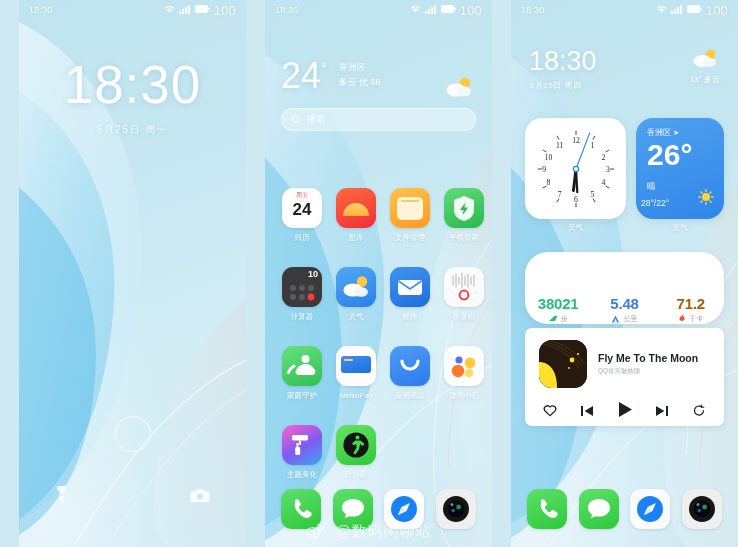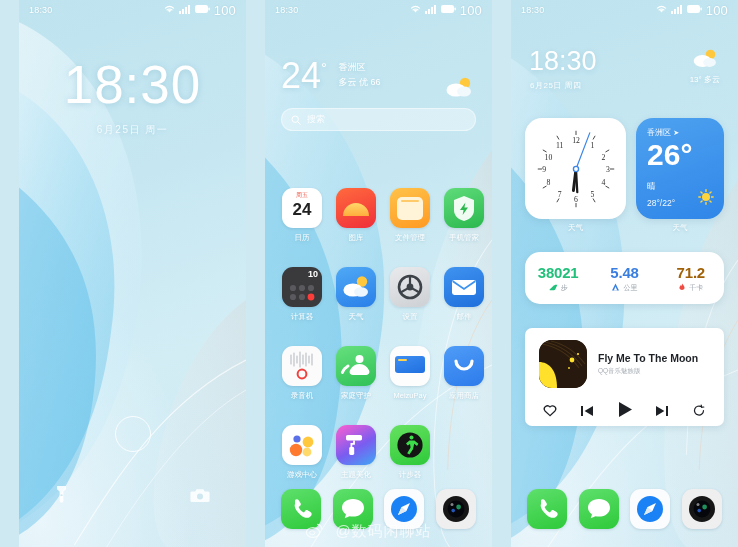--- a/index.html
+++ b/index.html
@@ -115,26 +115,26 @@
   .wlabel { margin-top: 4px; text-align: center; font-size: 7.5px; color: #fff;
             text-shadow: 0 1px 3px rgba(105,160,185,.45); }
 
   .clockw { width: 101px; height: 101px; background: #fff;
             display: flex; align-items: center; justify-content: center; }
   .wxw { flex: 1; height: 101px; padding: 9px 11px; position: relative;
          background: linear-gradient(160deg, #4ea2f0 0%, #2f86e8 100%); color: #fff; }
   .wxw .city { font-size: 8px; opacity: .95; }
   .wxw .big { font-size: 30px; font-weight: 600; line-height: 1.05; margin-top: 1px; }
   .wxw .cond { position: absolute; left: 11px; bottom: 26px; font-size: 8.5px; }
-  .wxw .hl { position: absolute; left: 11px; bottom: 11px; font-size: 8.5px; opacity: .95; }
+  .wxw .hl { position: absolute; left: 5px; bottom: 11px; font-size: 8.5px; opacity: .95; }
   .wxw .sun { position: absolute; right: 10px; bottom: 10px; }
 
   .fitw {
-    position: absolute; left: 14px; right: 14px; top: 252px; height: 52px;
-    background: #fff; border-radius: 15px; display: flex; align-items: center;
+    position: absolute; left: 14px; right: 14px; top: 252px; height: 72px;
+    background: #fff; border-radius: 23px; display: flex; align-items: flex-end;
     box-shadow: 0 2px 7px rgba(90,130,155,.18);
   }
   .fit { flex: 1; text-align: center; }
   .fit-v { font-size: 15px; font-weight: 700; letter-spacing: -.2px; }
   .fit-u { margin-top: 2px; font-size: 7px; color: #9aa3ab;
            display: flex; align-items: center; justify-content: center; gap: 3px; }
 
   .musicw {
     position: absolute; left: 14px; right: 14px; top: 328px; height: 98px;
     background: #fff; border-radius: 7px; padding: 12px 14px;
@@ -365,34 +365,20 @@
         <div class="app-ic" style="background:linear-gradient(160deg,#4fa9f5,#2a7fe8)">
           <svg width="40" height="40" viewBox="0 0 40 40">
             <circle cx="26" cy="14.5" r="5.2" fill="#ffc83d"></circle>
             <ellipse cx="17" cy="23" rx="9.6" ry="6.6" fill="#fff"></ellipse>
             <ellipse cx="25" cy="25" rx="7" ry="4.8" fill="#eef6fd"></ellipse>
           </svg>
         </div>
         <div class="app-lb">天气</div>
       </div>
 
-      <div class="app">
-        <div class="app-ic" style="background:linear-gradient(160deg,#e9eaec,#cdd0d4)">
-          <svg width="40" height="40" viewBox="0 0 40 40">
-            <circle cx="20" cy="20" r="11" fill="none" stroke="#3c4248" stroke-width="2.6"></circle>
-            <circle cx="20" cy="20" r="3.4" fill="#3c4248"></circle>
-            <g stroke="#3c4248" stroke-width="2.2" stroke-linecap="round">
-              <path d="M20 17v-7"></path>
-                <path d="M22.6 21.6 28.6 25"></path>
-                <path d="M17.4 21.6 11.4 25"></path>
-            </g>
-          </svg>
-        </div>
-        <div class="app-lb">设置</div>
-      </div>
 
       <div class="app">
         <div class="app-ic" style="background:linear-gradient(160deg,#3f93ef,#1f6fdc)">
           <svg width="40" height="40" viewBox="0 0 40 40">
             <rect x="8" y="13" width="24" height="15" rx="2.4" fill="#fff"></rect>
             <path d="M8.8 14.2 20 22l11.2-7.8" fill="none" stroke="#3f93ef" stroke-width="1.8"></path>
           </svg>
         </div>
         <div class="app-lb">邮件</div>
       </div>

